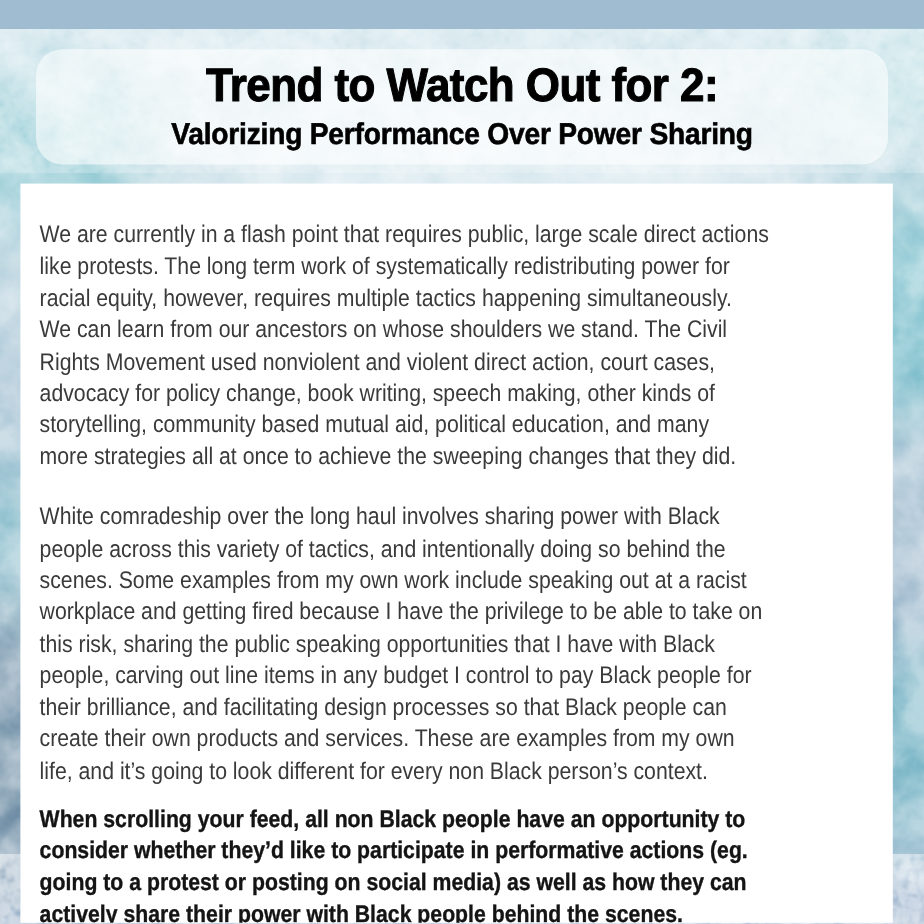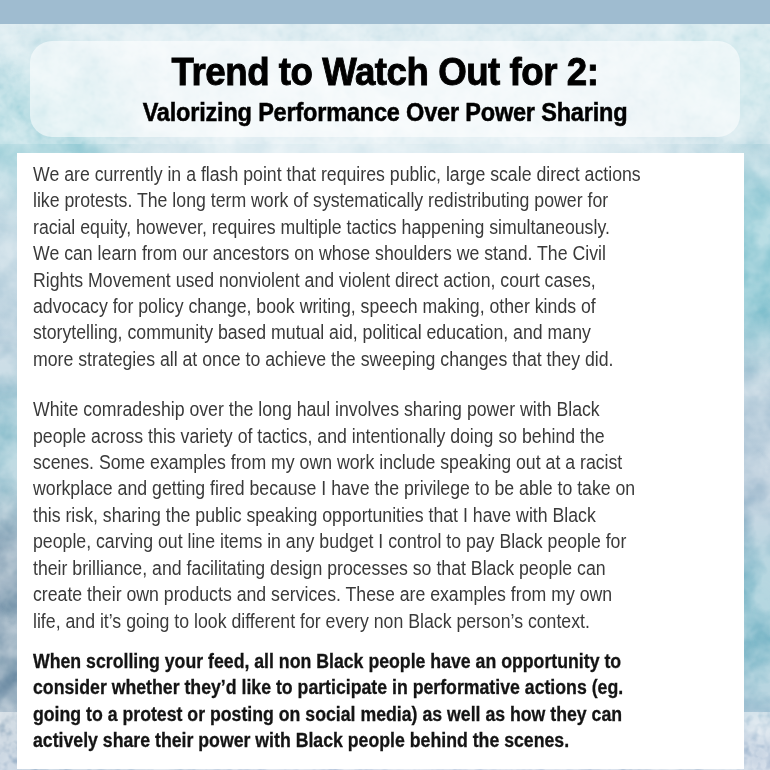--- a/index.html
+++ b/index.html
@@ -63,21 +63,21 @@
     margin: 2px 0 0 0;
   }
   .content-card {
     position: absolute;
     left: 17px;
     top: 129px;
     width: 727px;
     height: 616px;
     background: #ffffff;
     box-sizing: border-box;
-    padding: 8px 0 0 16px;
+    padding: 30px 0 0 16px;
     z-index: 2;
     overflow: hidden;
   }
   .text-scale {
     width: 792px;
     transform: scaleX(0.885);
     transform-origin: left top;
   }
   .para {
     white-space: pre-line;

